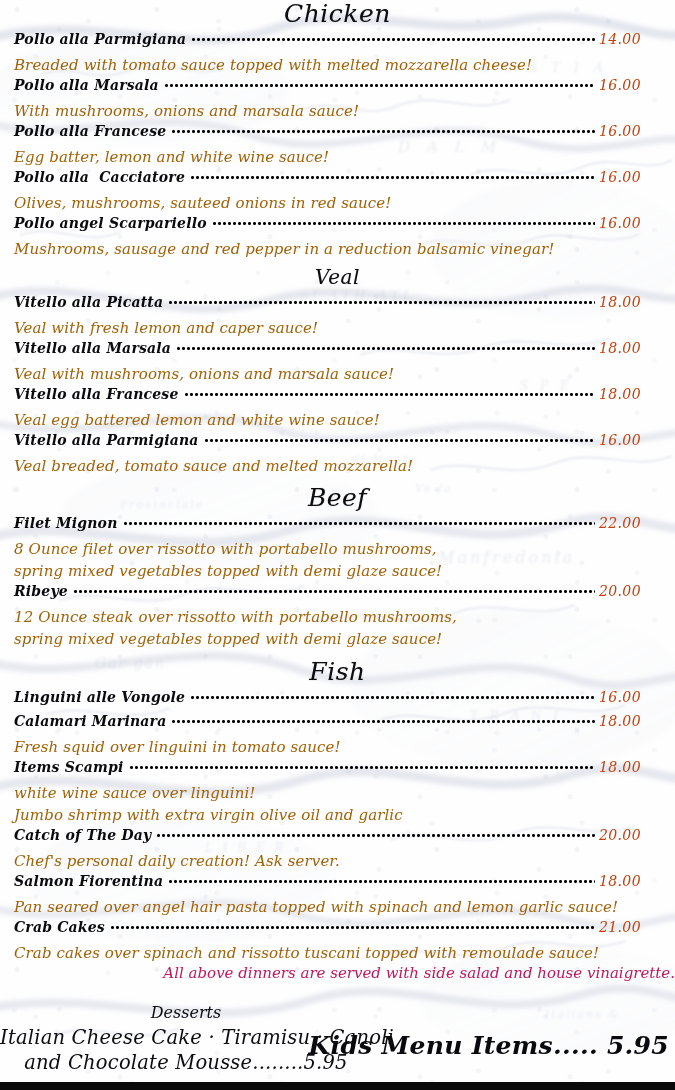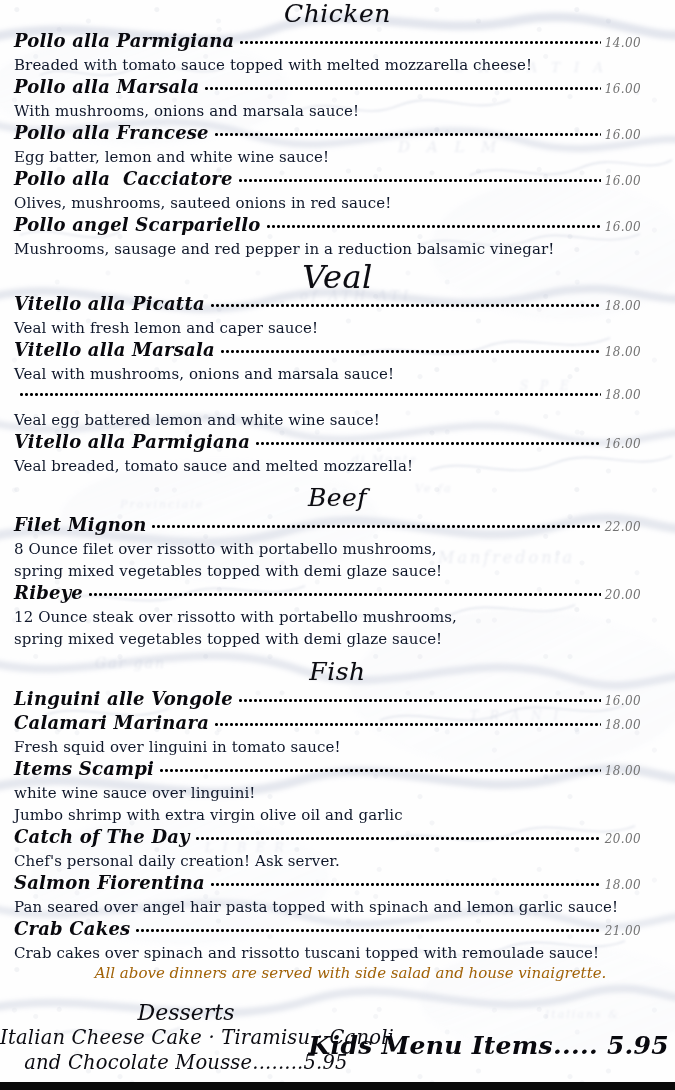--- a/index.html
+++ b/index.html
@@ -53,35 +53,35 @@
     text-align:center;
     font-family:"DejaVu Serif", serif;
     font-style:italic;
     font-size:25px;
     line-height:28px;
     letter-spacing:.5px;
     color:#0c0c12;
     margin:0 0 2px 0;
     text-shadow:0 0 1px rgba(0,0,0,.25);
   }
-  .section-title.veal{font-size:32px;}
+  .section-title.veal{font-size:20px;}
 
   .items{margin:0;padding:0;list-style:none;}
 
   .row{
     display:flex;
     align-items:baseline;
     padding:0 34px 0 14px;
     height:24px;
   }
   .name{
     font-family:"DejaVu Serif", serif;
     font-weight:bold;
     font-style:italic;
-    font-size:18px;
+    font-size:14px;
     letter-spacing:.2px;
     white-space:pre;
     color:#09090e;
     flex:0 0 auto;
   }
   .leader{
     flex:1 1 auto;
     position:relative;
     height:14px;
     margin:0 4px 0 5px;
@@ -92,57 +92,58 @@
     position:absolute;
     left:0;right:0;bottom:3px;
     height:3px;
     background-image:radial-gradient(circle, #000 0 1.3px, transparent 1.6px);
     background-size:5px 3px;
     background-repeat:repeat-x;
   }
   .price{
     font-family:"DejaVu Serif", serif;
     font-style:italic;
-    font-size:12px;
+    font-size:14px;
     font-weight:500;
     letter-spacing:.4px;
-    color:#737373;
+    color:#c2410c;
     flex:0 0 auto;
     text-align:right;
   }
   .desc{
     font-family:"DejaVu Serif", serif;
+    font-style:italic;
     font-size:15px;
     line-height:22px;
     padding:0 14px 0 14px;
-    color:#0f172a;
+    color:#a16207;
     letter-spacing:.1px;
     white-space:pre;
   }
 
   
   .allnote{
     font-family:"DejaVu Serif", serif;
     font-style:italic;
     font-size:15px;
-    text-align:center;
+    text-align:right;
     padding-left:26px;
-    color:#a16207;
+    color:#be185d;
   }
   #footer{
     position:absolute;
     left:0;bottom:0;width:675px;height:95px;
   }
   .desserts{
     position:absolute;left:0;top:6px;width:372px;text-align:center;
   }
   .desserts-title{
     font-family:"DejaVu Serif", serif;
     font-style:italic;
-    font-size:22px;
+    font-size:16px;
     line-height:24px;
     color:#0c0c12;
   }
   .desserts-line{
     font-family:"DejaVu Serif", serif;
     font-style:italic;
     font-size:19.5px;
     line-height:25px;
     color:#0c0c12;
     letter-spacing:.2px;
@@ -304,20 +305,21 @@
         <li>
           <div class="row">
             <span class="name">Vitello alla Marsala</span>
             <span class="leader"></span>
             <span class="price">18.00</span>
           </div>
           <div class="desc">Veal with mushrooms, onions and marsala sauce!</div>
         </li>
         <li>
           <div class="row">
+            <span class="name">Vitello alla Francese</span>
             <span class="leader"></span>
             <span class="price">18.00</span>
           </div>
           <div class="desc">Veal egg battered lemon and white wine sauce!</div>
         </li>
         <li>
           <div class="row">
             <span class="name">Vitello alla Parmigiana</span>
             <span class="leader"></span>
             <span class="price">16.00</span>

